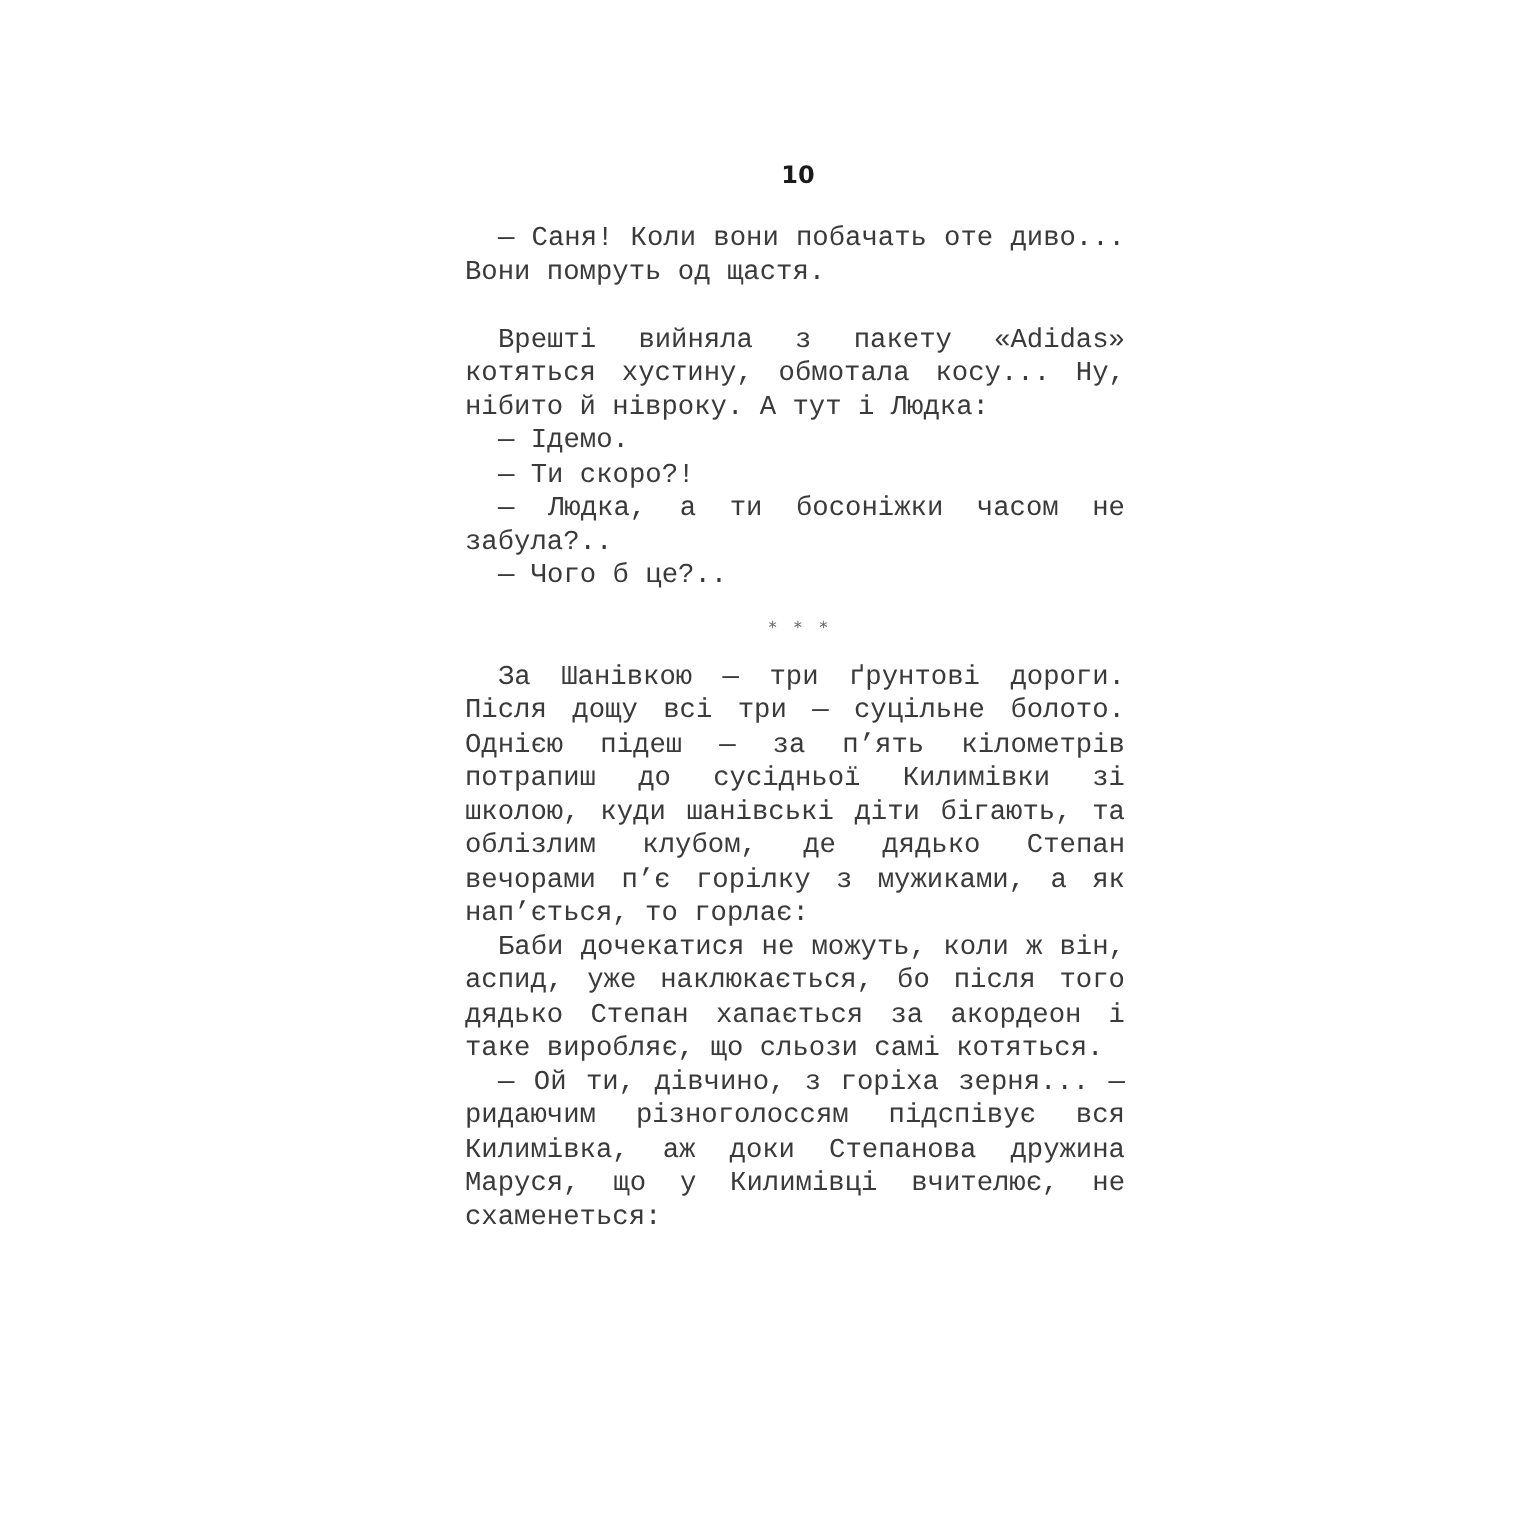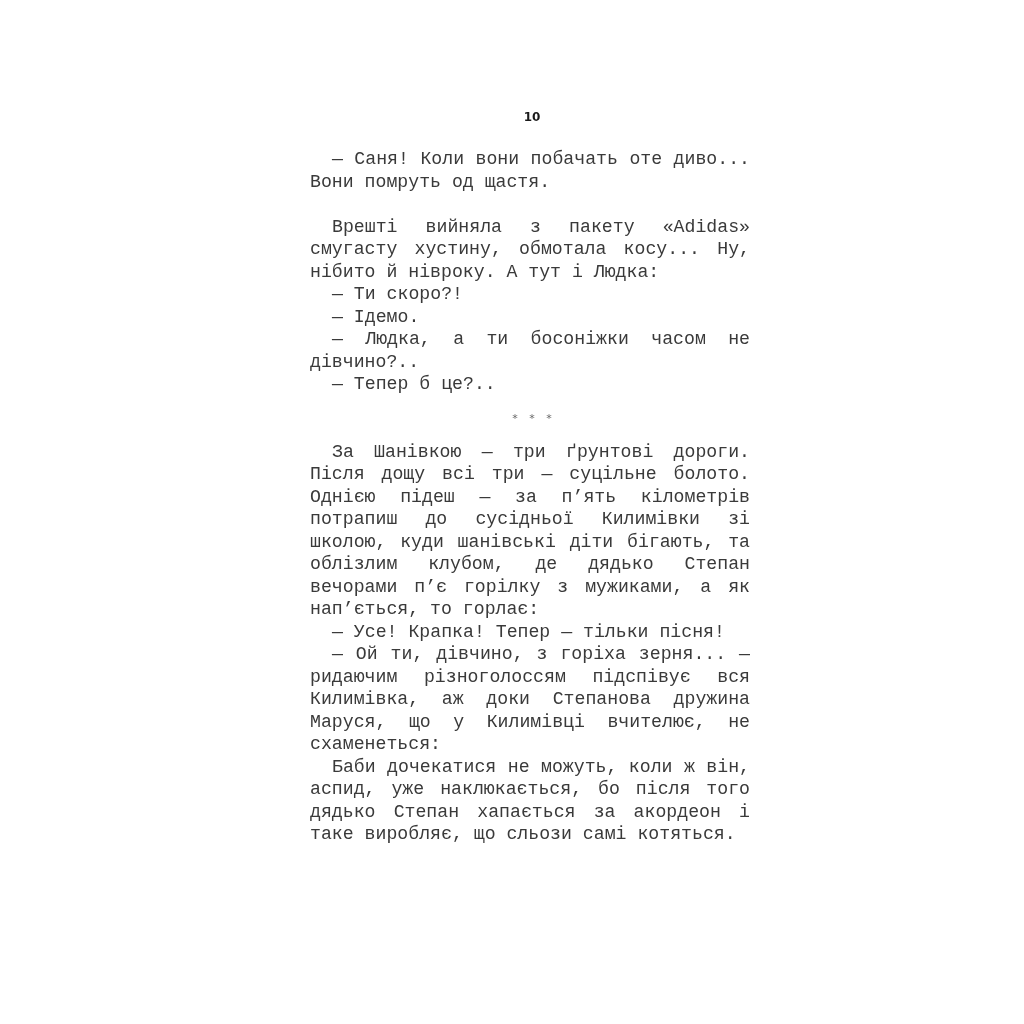--- a/index.html
+++ b/index.html
@@ -16,21 +16,21 @@
     .page {
       position: absolute;
       left: 310px;
       top: 104px;
       width: 440px;
     }
     .page-number {
       text-align: center;
       font-family: "DejaVu Sans", sans-serif;
       font-weight: bold;
-      font-size: 12px;
+      font-size: 16px;
       color: #1a1a1a;
       height: 26px;
       line-height: 26px;
       margin-left: 4px;
       margin-bottom: 18px;
     }
     .text {
       font-family: "Liberation Serif", serif;
       font-size: 18.2px;
       line-height: 22.5px;
@@ -64,26 +64,25 @@
 <body>
 
 <div class="page">
   <div class="page-number">10</div>
 
   <div class="text">
     <p>— Саня! Коли вони побачать оте диво... Вони помруть од щастя.</p>
 
     <div class="gap"></div>
 
-    <p>Врешті вийняла з пакету «Adidas» смугасту хустину, обмотала косу... Ну, нібито й нівроку. А тут і Людка:</p>
+    <p>Врешті вийняла з пакету «Adidas» котяться хустину, обмотала косу... Ну, нібито й нівроку. А тут і Людка:</p>
+    <p>— Ідемо.</p>
     <p>— Ти скоро?!</p>
-    <p>— Ідемо.</p>
-    <p>— Людка, а ти босоніжки часом не дівчино?..</p>
-    <p>— Тепер б це?..</p>
+    <p>— Людка, а ти босоніжки часом не забула?..</p>
+    <p>— Чого б це?..</p>
 
     <div class="separator">* * *</div>
 
     <p>За Шанівкою — три ґрунтові дороги. Після дощу всі три — суцільне болото. Однією підеш — за п’ять кілометрів потрапиш до сусідньої Килимівки зі школою, куди шанівські діти бігають, та облізлим клубом, де дядько Степан вечорами п’є горілку з мужиками, а як нап’ється, то горлає:</p>
-    <p>— Усе! Крапка! Тепер — тільки пісня!</p>
+    <p>Баби дочекатися не можуть, коли ж він, аспид, уже наклюкається, бо після того дядько Степан хапається за акордеон і таке виробляє, що сльози самі котяться.</p>
     <p>— Ой ти, дівчино, з горіха зерня... — ридаючим різноголоссям підспівує вся Килимівка, аж доки Степанова дружина Маруся, що у Килимівці вчителює, не схаменеться:</p>
-    <p>Баби дочекатися не можуть, коли ж він, аспид, уже наклюкається, бо після того дядько Степан хапається за акордеон і таке виробляє, що сльози самі котяться.</p>
   </div>
 </div>
 
 </body></html>

